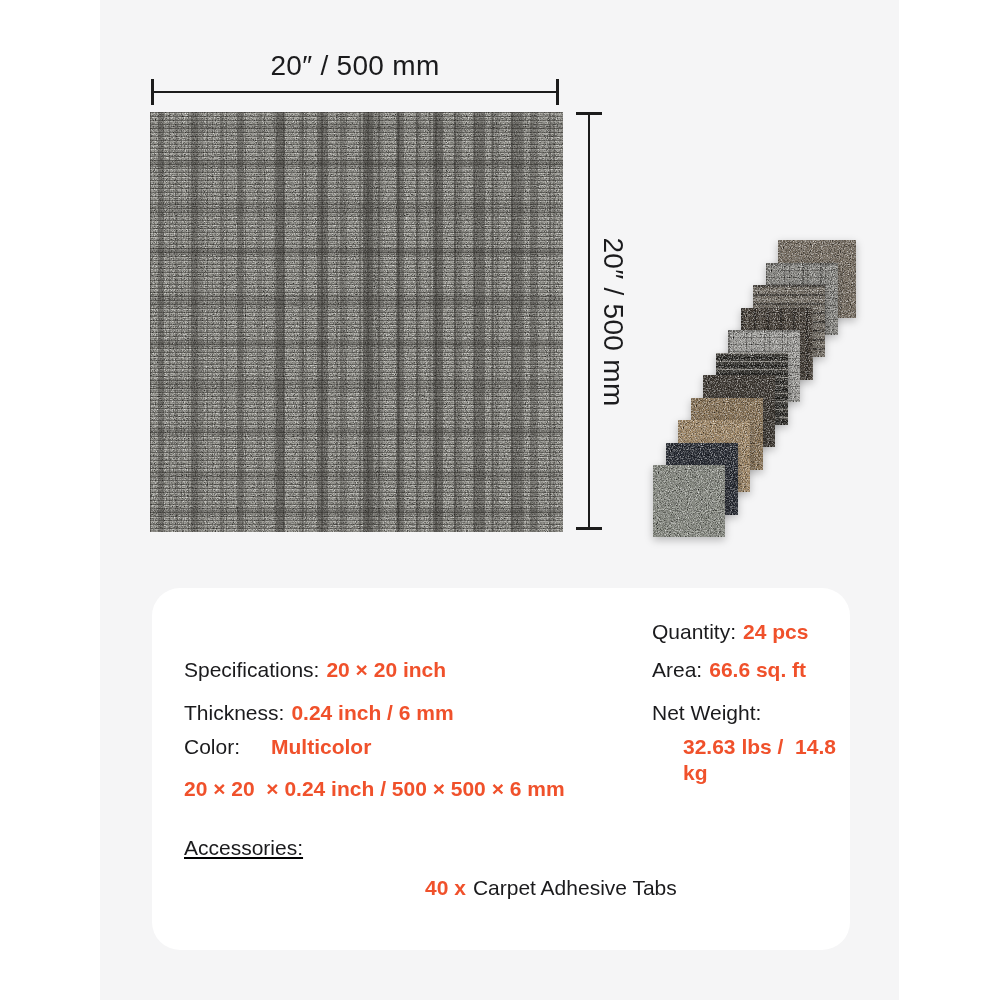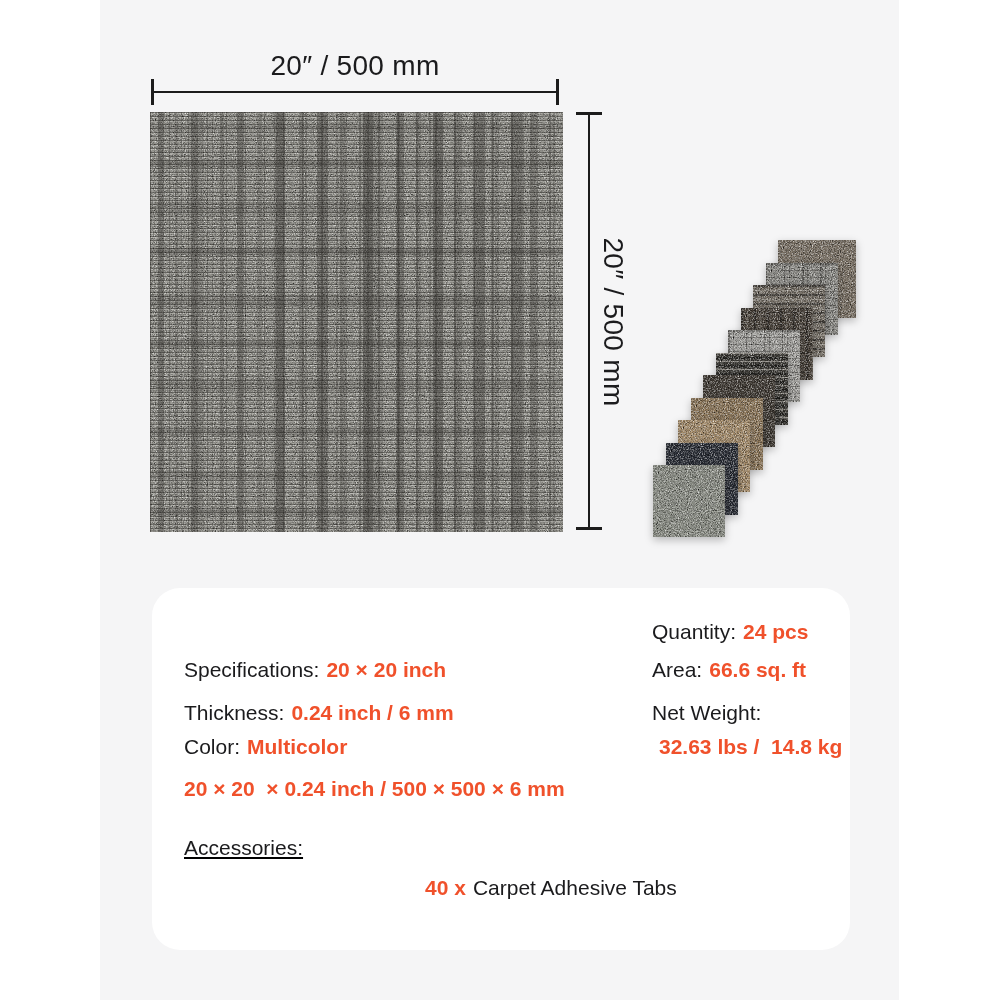--- a/index.html
+++ b/index.html
@@ -89,21 +89,21 @@
         rgba(40,38,35,.30) 5px 6.5px, transparent 6.5px 18px),
       repeating-linear-gradient(180deg, rgba(40,38,35,.35) 0 1.5px, transparent 1.5px 7px);}
 
   
   .card{position:absolute;left:152px;top:588px;width:698px;height:362px;background:var(--card);border-radius:28px;}
   .spec-row{position:absolute;display:flex;align-items:baseline;font-size:21px;line-height:26px;white-space:pre;}
   .spec-row .lbl{color:var(--text);font-weight:500;margin-right:7px;white-space:pre-wrap;}
   .spec-row .val{color:var(--accent);font-weight:700;white-space:pre-wrap;}
   .col-l{left:32px;}
   .col-r{left:456px;margin-left:44px;}
-  .r1{top:31px;}  .r2{top:69px;}  .r3{top:112px;}  .r4{top:146px;}
+  .r1{top:31px;}  .r2{top:69px;}  .r3{top:112px;}  .r4{top:146px;gap:24px;}
   .r-dims{top:188px;}
   .r-acc-title{top:247px;text-decoration:underline;}
   .r-acc-items{top:287px;}
   .acc-item{display:flex;align-items:baseline;white-space:pre;}
   .acc-item .qty{color:var(--accent);font-weight:700;margin-right:7px;}
   .acc-item .nm{color:var(--text);font-weight:500;}
   .acc-item.second{position:absolute;left:241px;top:0;text-align:center;}
   .acc-wrap{position:absolute;left:32px;right:32px;}
 </style>
 </head>

